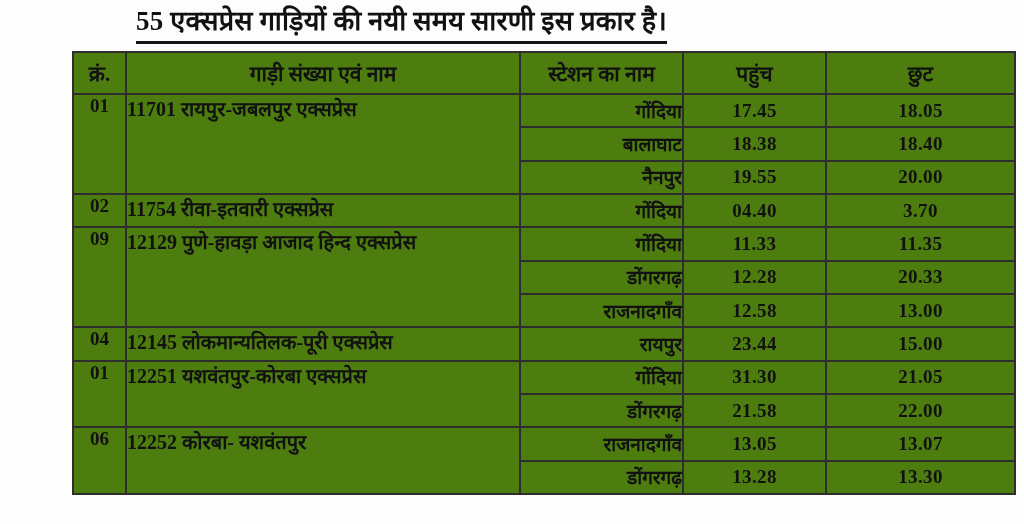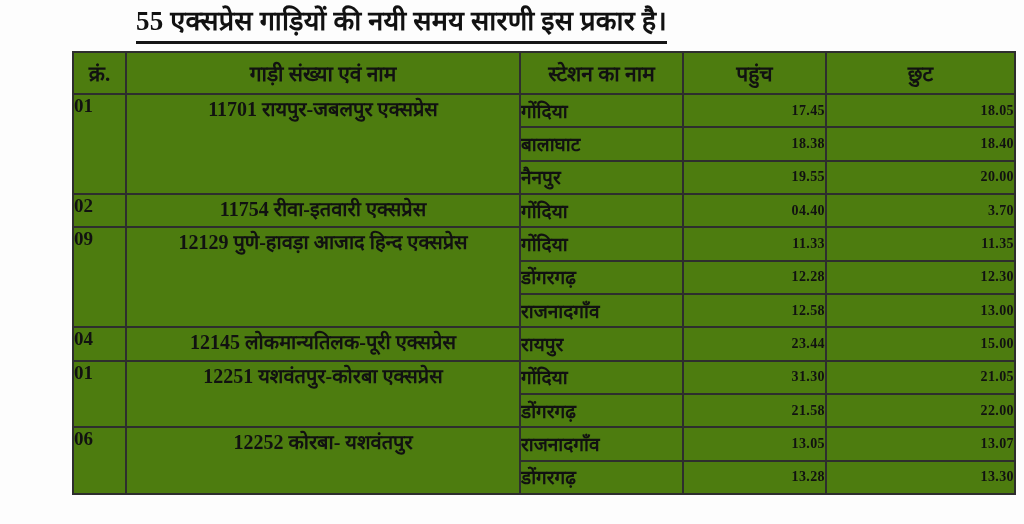--- a/index.html
+++ b/index.html
@@ -48,40 +48,41 @@
   table.timetable thead th {
     height: 40px;
     font-size: 21px;
     text-align: center;
     vertical-align: middle;
   }
   table.timetable tbody tr {
     height: 31px;
   }
   td.serial {
+    text-align: center;
     vertical-align: top;
     font-size: 19px;
     padding-top: 4px;
   }
   td.train {
-    text-align: center;
+    text-align: left;
     vertical-align: top;
     font-size: 20px;
     padding: 3px 8px 0 14px;
     white-space: nowrap;
   }
   td.station {
-    text-align: left;
+    text-align: right;
     vertical-align: middle;
     font-size: 19px;
   }
   td.time {
-    text-align: right;
+    text-align: center;
     vertical-align: middle;
-    font-size: 14px;
+    font-size: 19px;
     letter-spacing: 0.4px;
   }
 </style>
 </head>
 <body>
 
 <div class="page">
 
   <div class="doc-title">55 एक्सप्रेस गाड़ियों की नयी समय सारणी इस प्रकार है।</div>
 
@@ -130,21 +131,21 @@
         <tr>
           <td class="serial" rowspan="3">09</td>
           <td class="train" rowspan="3">12129 पुणे-हावड़ा आजाद हिन्द एक्सप्रेस</td>
           <td class="station">गोंदिया</td>
           <td class="time">11.33</td>
           <td class="time">11.35</td>
         </tr>
         <tr>
           <td class="station">डोंगरगढ़</td>
           <td class="time">12.28</td>
-          <td class="time">12.30</td>
+          <td class="time">20.33</td>
         </tr>
         <tr>
           <td class="station">राजनादगाँव</td>
           <td class="time">12.58</td>
           <td class="time">13.00</td>
         </tr>
         <tr>
           <td class="serial">04</td>
           <td class="train">12145 लोकमान्यतिलक-पूरी एक्सप्रेस</td>
           <td class="station">रायपुर</td>

